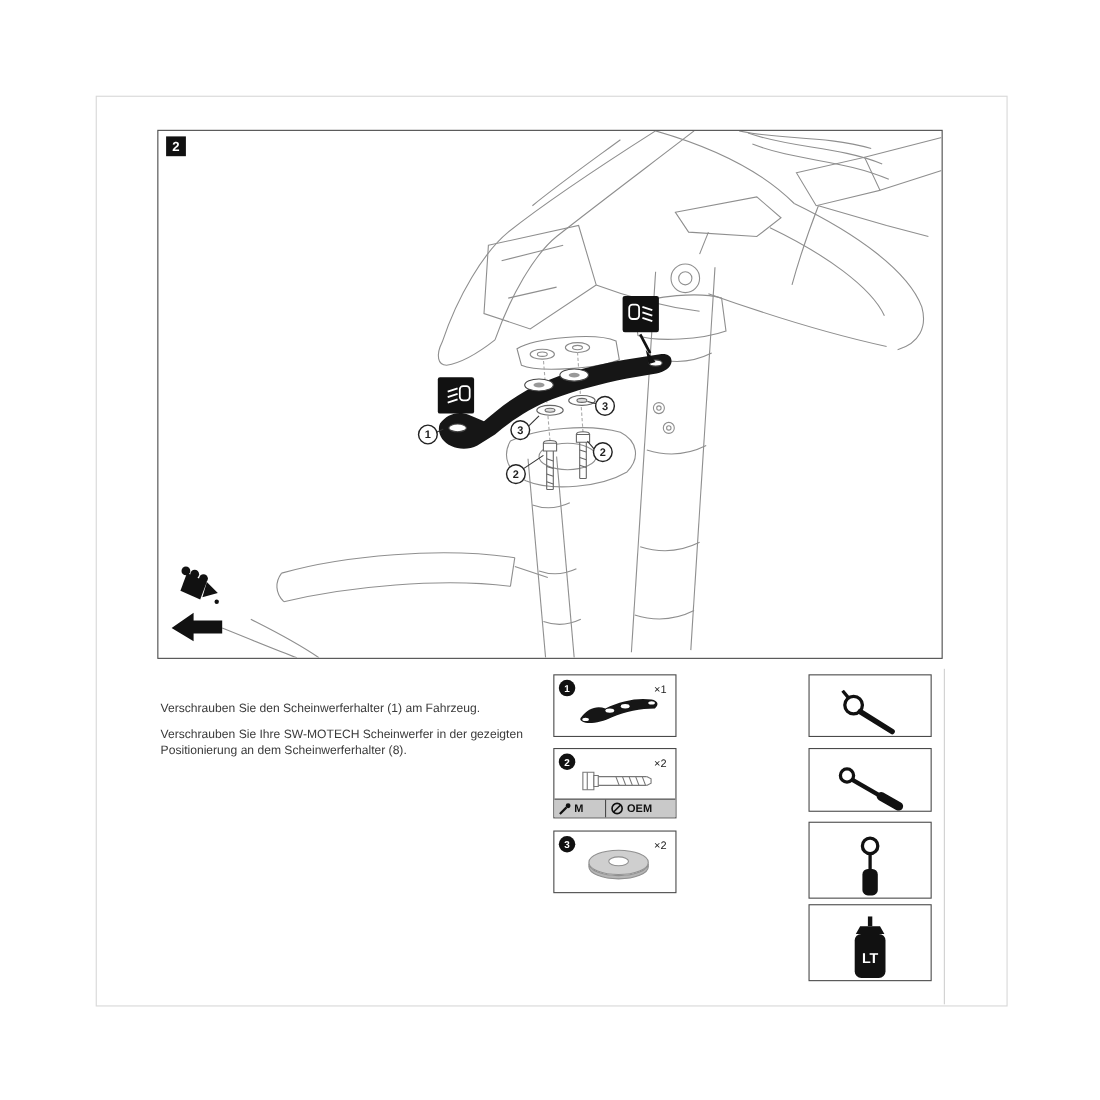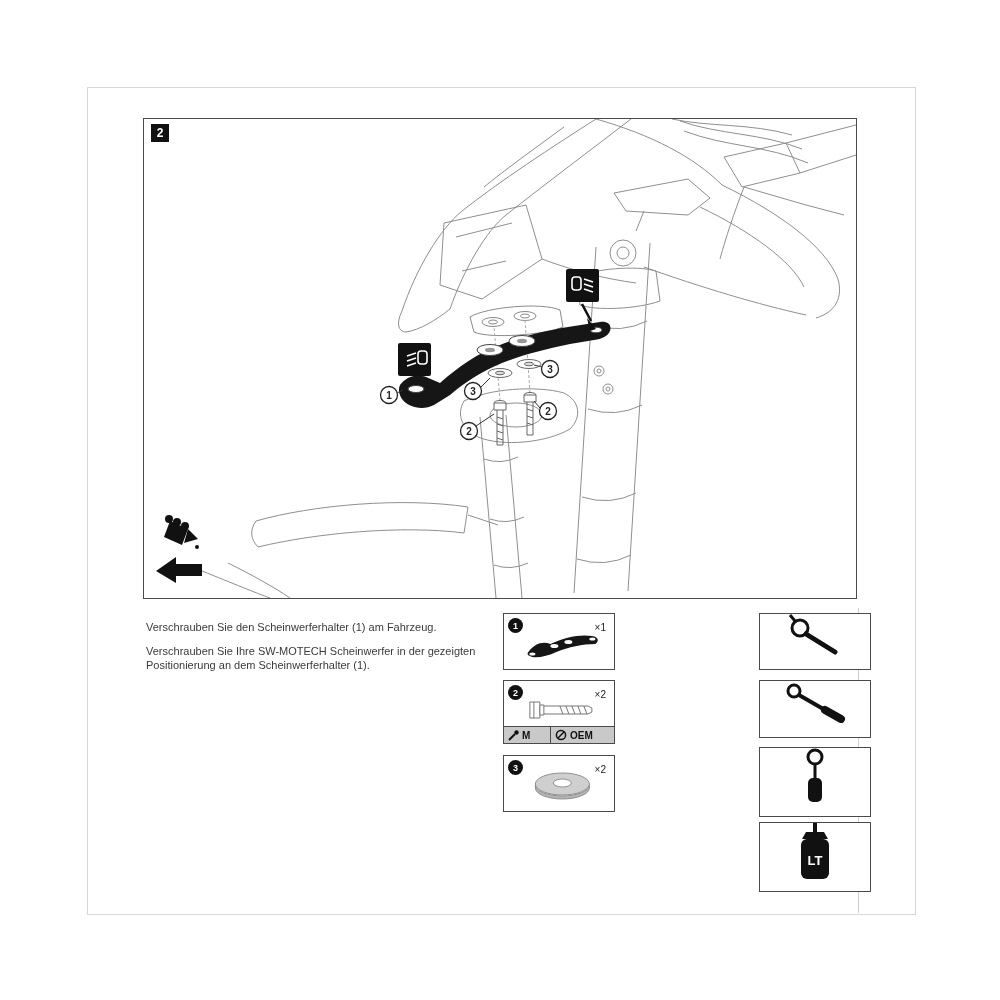--- a/index.html
+++ b/index.html
@@ -6,33 +6,33 @@
   body{
     width:1000px;height:1000px;background:#ffffff;position:relative;
     font-family:"Liberation Sans",sans-serif;color:#3a3a3a;overflow:hidden;
   }
   .abs{position:absolute;}
   .page-frame{left:87px;top:87px;width:827px;height:826px;border:1px solid #d8d8d8;}
   .col-divider{left:858px;top:608px;width:1px;height:305px;background:#cfcfcf;}
   .diagram-box{left:143px;top:118px;width:712px;height:479px;border:1px solid #4a4a4a;background:#fff;overflow:hidden;}
   .step-badge{left:151px;top:124px;width:18px;height:18px;background:#111;color:#fff;
     font-size:12px;font-weight:bold;display:flex;align-items:center;justify-content:center;}
-  .instructions{left:146px;top:620px;width:352px;font-size:11px;line-height:1.32;}
+  .instructions{left:146px;top:637px;width:352px;font-size:11px;line-height:1.32;}
   .instructions p{margin:0;}
   .warning-line{font-weight:bold;color:#1d1d1d;}
   .para2{margin-top:9px !important;}
   .item-box{border:1px solid #4a4a4a;background:#fff;}
   .p1{left:503px;top:613px;width:110px;height:55px;}
   .p2{left:503px;top:680px;width:110px;height:62px;}
   .p3{left:503px;top:755px;width:110px;height:55px;}
   .t1{left:735px;top:613px;width:110px;height:55px;}
   .t2{left:735px;top:680px;width:110px;height:56px;}
   .t3{left:735px;top:747px;width:110px;height:68px;}
   .t4{left:735px;top:822px;width:110px;height:68px;}
-  .tool-box{display:flex;align-items:flex-start;justify-content:center;margin-left:24px;}
+  .tool-box{display:flex;align-items:flex-end;justify-content:center;}
   .num-badge{position:absolute;left:4px;top:4px;width:15px;height:15px;border-radius:50%;
     background:#111;color:#fff;font-size:9px;font-weight:bold;display:flex;align-items:center;justify-content:center;}
   .qty{position:absolute;right:8px;top:8px;font-size:10px;color:#222;}
   .part-icon{position:absolute;left:50%;transform:translateX(-46%);}
   .spec-strip{position:absolute;left:0;right:0;bottom:0;height:16px;background:#c9c9c9;
     border-top:1px solid #4a4a4a;display:flex;font-size:10px;font-weight:bold;color:#111;}
   .spec-cell{display:flex;align-items:center;gap:3px;padding:0 4px;}
   .spec-cell.left{width:38px;border-right:1px solid #4a4a4a;}
   .spec-cell.right{flex:1;}
 </style>
@@ -193,21 +193,21 @@
       <circle cx="325" cy="312" r="8.5" fill="#fff" stroke="#222" stroke-width="1.3"></circle>
       <text x="325" y="315.5" fill="#222">2</text>
     </g>
   </svg>
 </div>
 
 <div class="abs step-badge">2</div>
 
 <div class="abs instructions">
   <p>Verschrauben Sie den Scheinwerferhalter (1) am Fahrzeug.</p>
-  <p class="para2">Verschrauben Sie Ihre SW-MOTECH Scheinwerfer in der gezeigten Positionierung an dem Scheinwerferhalter (1).</p>
+  <p class="para2">Verschrauben Sie Ihre SW-MOTECH Scheinwerfer in der gezeigten Positionierung an dem Scheinwerferhalter (8).</p>
 </div>
 
 <div class="abs item-box p1">
   <div class="num-badge">1</div>
   <span class="qty">×1</span>
   <svg class="part-icon" style="top:18px;" width="84" height="30" viewBox="0 0 84 30">
     <path fill="#161616" d="M8,20 C14,12 22,9 30,12 C44,5 60,2 72,4 C78,5 79,9 75,12 C62,12 48,15 36,20 C28,24 18,26 12,25 C8,24 6,22 8,20 Z"></path>
     <ellipse cx="34" cy="14" rx="4" ry="2" fill="#fff"></ellipse>
       <ellipse cx="48" cy="10" rx="4" ry="2" fill="#fff"></ellipse>
     <ellipse cx="12" cy="22" rx="3" ry="1.5" fill="#fff"></ellipse>

